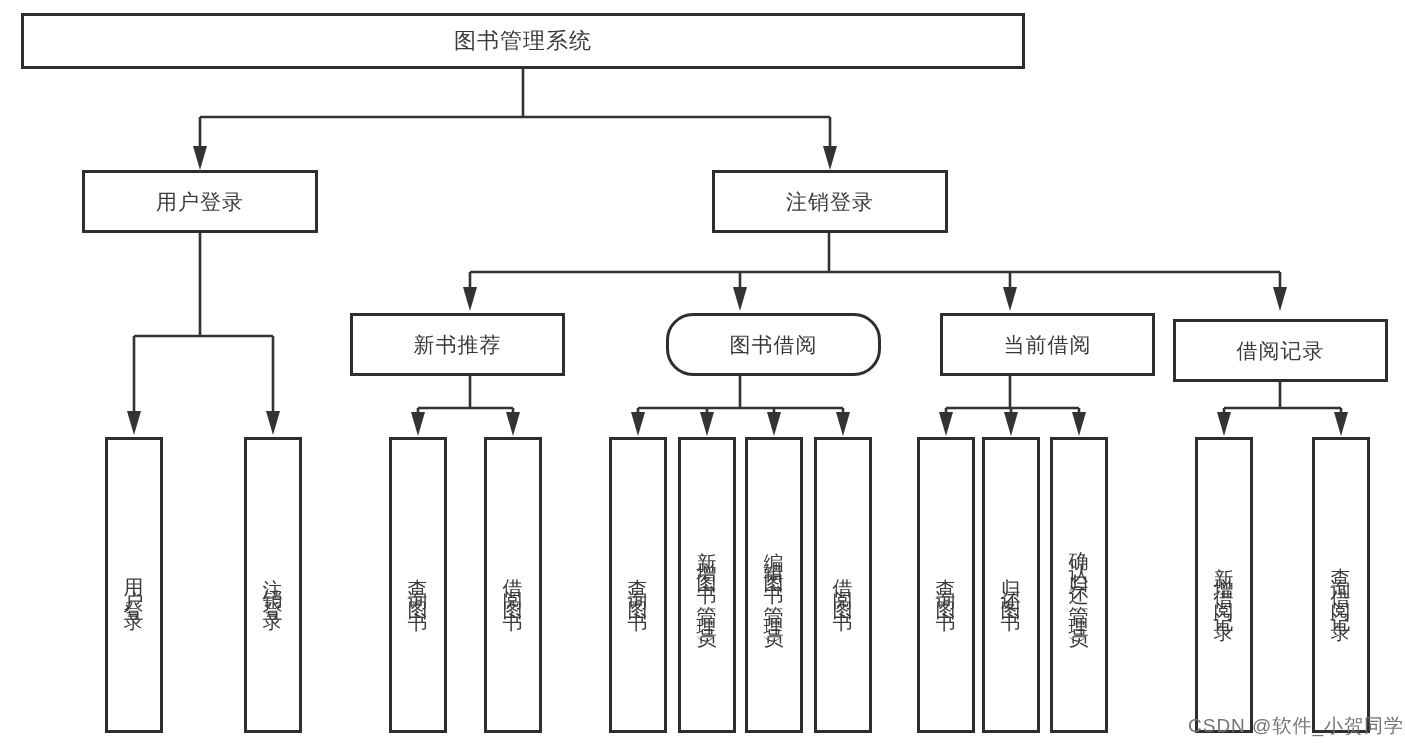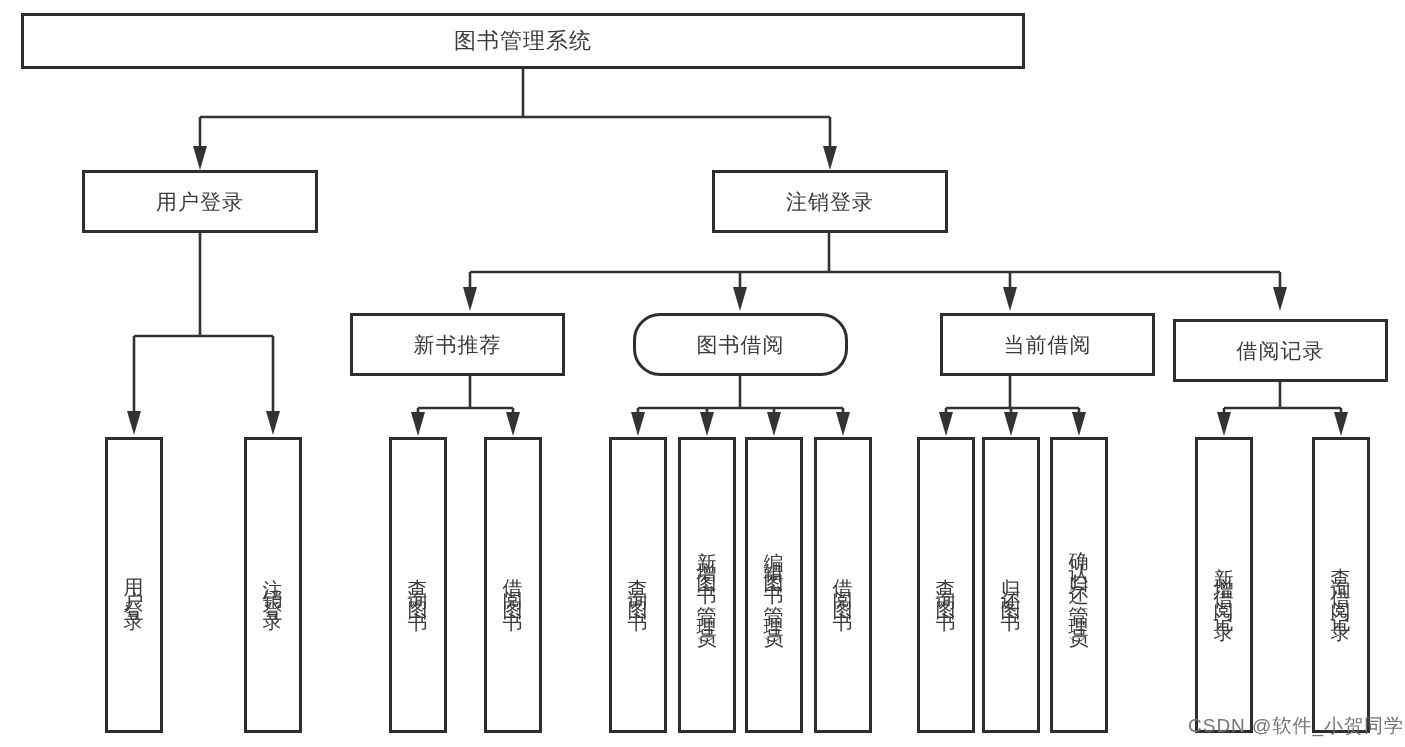--- a/index.html
+++ b/index.html
@@ -77,21 +77,21 @@
   <div class="box l2-box" style="left:82px;">
     <span>用户登录</span>
   </div>
   <div class="box l2-box" style="left:712px;">
     <span>注销登录</span>
   </div>
 
   <div class="box l3-box" style="left:350px;">
     <span>新书推荐</span>
   </div>
-  <div class="box l3-box" style="left:633px;border-radius:27px;">
+  <div class="box l3-box" style="left:666px;border-radius:27px;">
     <span>图书借阅</span>
   </div>
   <div class="box l3-box" style="left:940px;">
     <span>当前借阅</span>
   </div>
   <div class="box l3-box" style="left:1173px;margin-top:6px;">
     <span>借阅记录</span>
   </div>
 
   <div class="box leaf" style="left:105px;">

